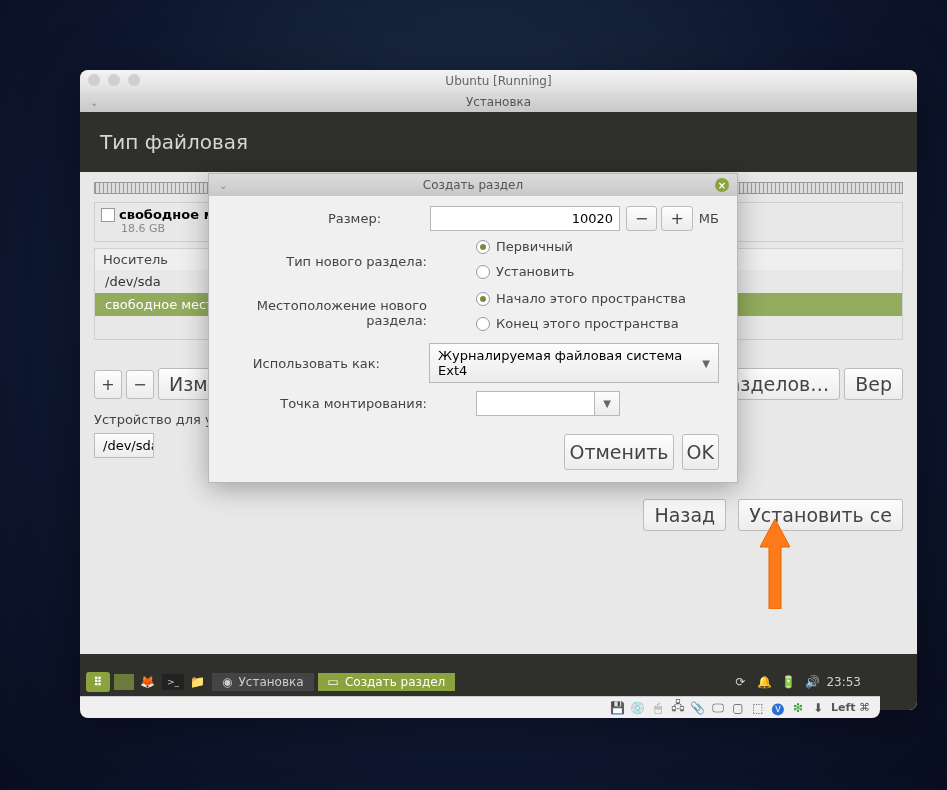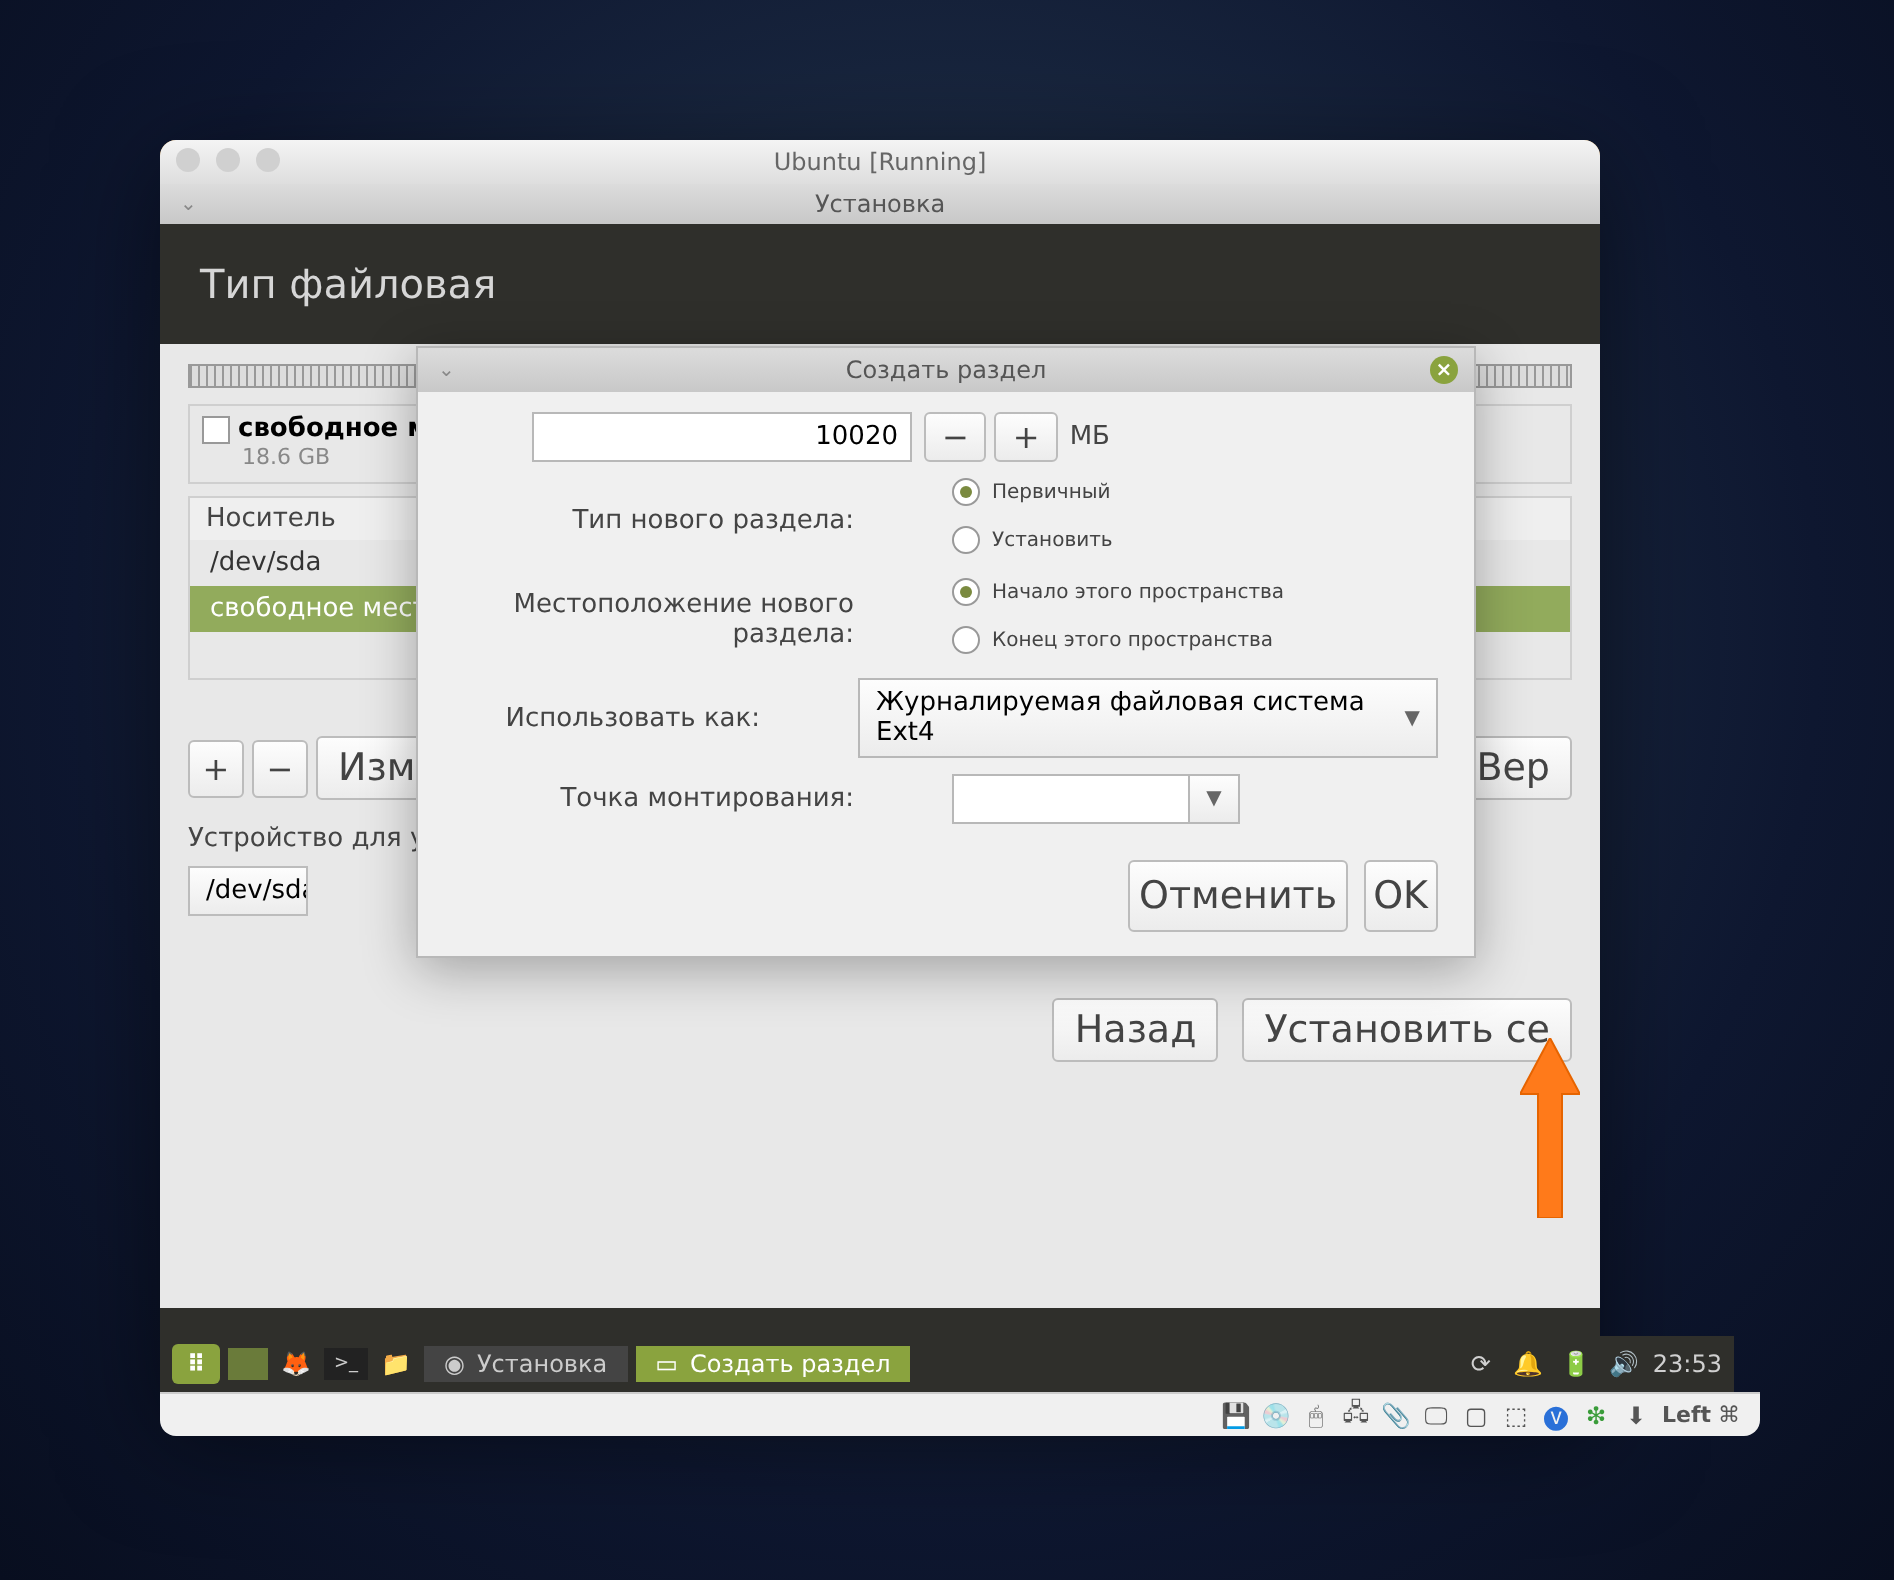--- a/index.html
+++ b/index.html
@@ -4,21 +4,21 @@
 <style>
 * { box-sizing: border-box; margin: 0; padding: 0; font-family: "DejaVu Sans", "Ubuntu", sans-serif; }
 html, body { width: 947px; height: 790px; overflow: hidden; }
 body {
   background: radial-gradient(ellipse at 50% 40%, #2a3b57 0%, #1a2840 35%, #0e1730 65%, #080e1f 100%);
   position: relative;
 }
 .vbox-window {
   position: absolute;
   left: 80px; top: 70px;
-  width: 720px; height: 640px;
+  width: 837px; height: 640px;
   background: #a16207;
   border-radius: 8px;
   box-shadow: 0 10px 50px rgba(0,0,0,0.5);
   display: flex;
   flex-direction: column;
   overflow: hidden;
   justify-content: center;
 }
 .vbox-titlebar {
   height: 22px;
@@ -197,21 +197,21 @@
   padding: 4px 6px;
   font-size: 13px;
   width:190px;
   text-align:right;
 }
 .spin { display:flex; gap:4px; }
 .spin .btn { padding:2px 8px; font-size:16px; }
 .unit { font-size:13px; color:#444; }
 .radio {
   display:flex; align-items:center; gap:6px;
-  font-size:10px; color:#444;
+  font-size:13px; color:#444;
   margin-bottom: 4px;
 }
 .radio .dot {
   width:14px; height:14px; border-radius:50%;
   border:1px solid #999;
   display:flex; align-items:center; justify-content:center;
   background:#fff;
 }
 .radio.checked .dot::after {
   content:''; width:6px; height:6px; border-radius:50%;
@@ -358,20 +358,21 @@
 
       <div class="dialog">
         <div class="dialog-titlebar">
           <span class="chev">⌄</span>
           <span>Создать раздел</span>
           <span class="close">×</span>
         </div>
         <div class="dialog-body">
 
           <div class="form-row">
+            <div class="form-label">Размер:</div>
             <div class="form-ctrl">
               <input class="input" value="10020" style="">
               <div class="spin">
                 <button class="btn">−</button>
                 <button class="btn">+</button>
               </div>
               <span class="unit">МБ</span>
             </div>
           </div>
 

